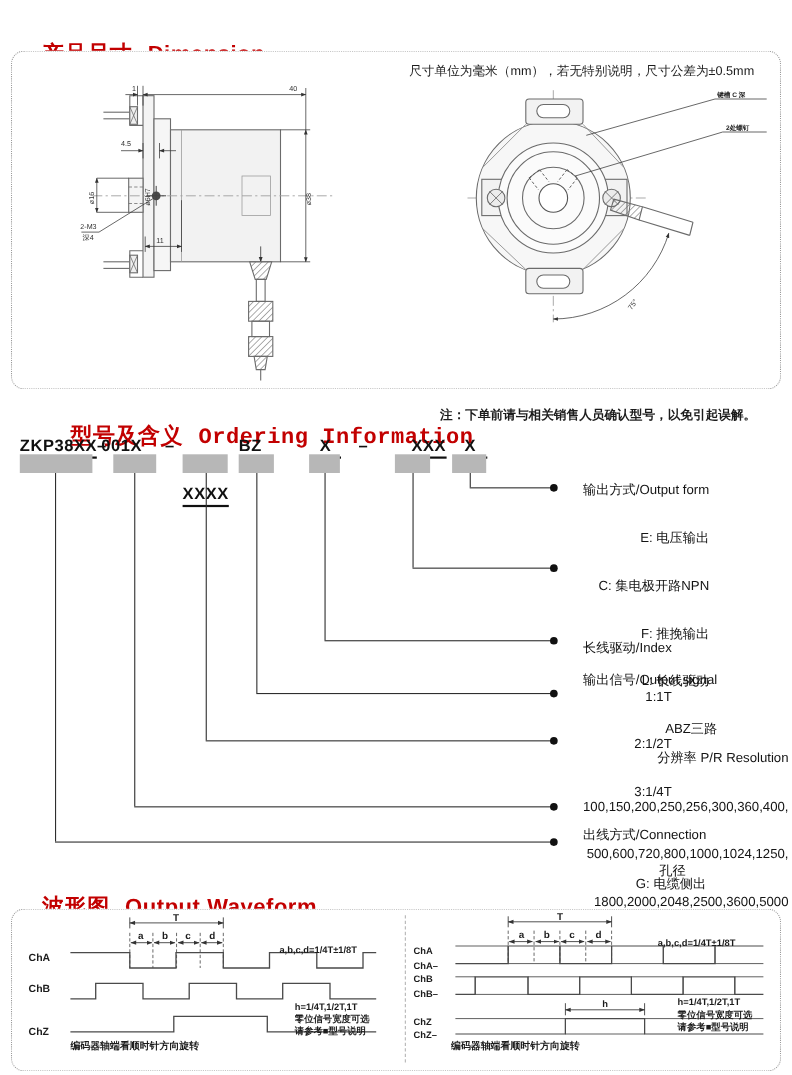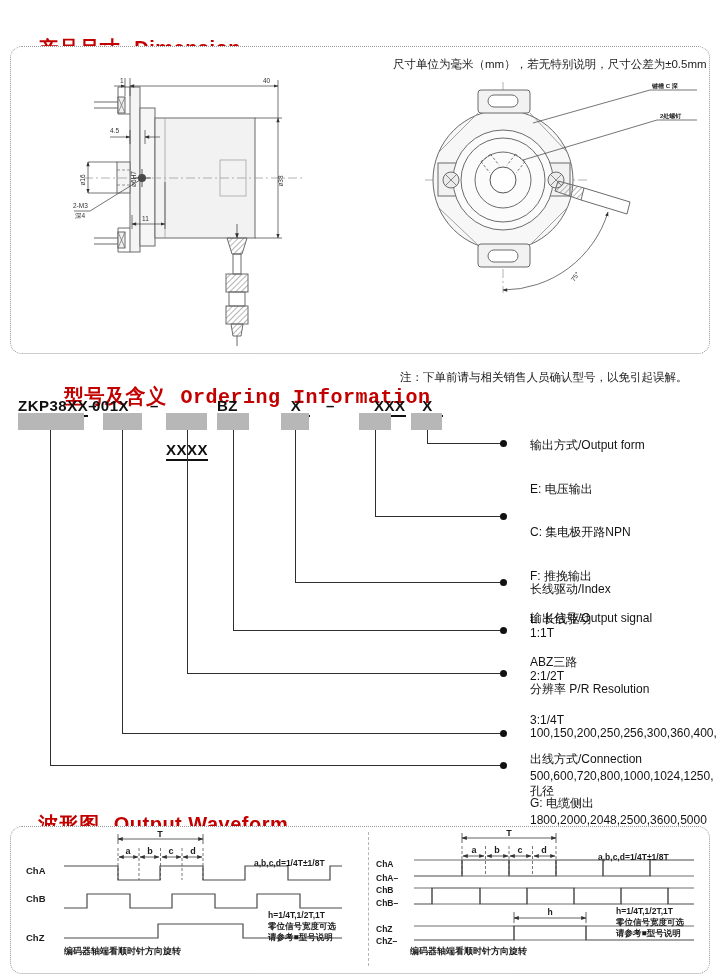--- a/index.html
+++ b/index.html
@@ -1,29 +1,29 @@
 <!DOCTYPE html>
 <html><head>
 <meta charset="utf-8">
 <style>
   html,body{margin:0;padding:0;background:#fff;}
   #page{position:relative;width:720px;height:977px;background:#ffffff;
         font-family:"Liberation Sans",sans-serif;overflow:hidden;}
   .h-title{position:absolute;font-weight:bold;color:#c20000;font-size:20px;letter-spacing:.5px;white-space:pre;}
   .h-title .en{margin-left:14px;}
   .dotbox{position:absolute;border:1.5px dotted #9a9a9a;border-radius:12px;background:#fff;}
-  .note{position:absolute;font-size:11.5px;color:#1c1c1c;font-weight:normal;white-space:pre;}
+  .note{position:absolute;font-size:11.5px;color:#1c1c1c;font-weight:bold;white-space:pre;}
   .model-seg{position:absolute;top:397px;font-weight:bold;font-size:15px;color:#101010;letter-spacing:.5px;white-space:pre;}
   .u{border-bottom:2px solid #101010;padding-bottom:1px;text-align:right;}
   .ub{display:inline-block;text-align:center;border-bottom:2px solid #101010;padding-bottom:1px;}
   .gbox{position:absolute;top:413px;height:17px;background:#b7b7b7;}
   .vline{position:absolute;width:1px;background:#2e2e2e;}
   .hline{position:absolute;height:1px;background:#2e2e2e;}
   .bullet{position:absolute;width:7px;height:7px;border-radius:50%;background:#111;}
-  .og{position:absolute;left:530px;font-size:12px;line-height:14.5px;color:#141414;white-space:pre;}
+  .og{position:absolute;left:530px;font-size:12px;line-height:14.5px;color:#141414;white-space:pre;text-align:right;}
   .wm{position:absolute;left:316px;top:477px;font-family:"DejaVu Sans Mono",monospace;
       font-size:17px;letter-spacing:2px;color:#83a7c9;}
   .divider{position:absolute;width:0;border-left:1px dashed #b5b5b5;}
   svg{position:absolute;overflow:visible;}
   svg text{font-family:"Liberation Sans",sans-serif;fill:#1c1c1c;}
   .wave-label{font-size:9.5px;font-weight:bold;}
   .wave-label-sm{font-size:8.5px;font-weight:bold;}
   .dim-txt{font-size:6.5px;fill:#333;}
   .formula{font-size:8.5px;font-weight:bold;}
   .wnote{font-size:8.5px;font-weight:bold;}
@@ -33,21 +33,21 @@
 <body>
 
 <div id="page">
 
   <div class="h-title" style="left:14px;top:12px;">
     <span>产品尺寸</span><span class="en">Dimension</span>
   </div>
 
   <div class="dotbox" style="left:10px;top:46px;width:698px;height:306px;"></div>
 
-  <div class="note" style="left:393px;top:57px;font-weight:normal;">尺寸单位为毫米（mm），若无特别说明，尺寸公差为±0.5mm</div>
+  <div class="note" style="left:372px;top:57px;font-weight:normal;">尺寸单位为毫米（mm），若无特别说明，尺寸公差为±0.5mm</div>
 
   <svg style="left:70px;top:72px;" width="250" height="278" viewBox="0 0 250 278">
     <defs>
       <marker id="m1e" markerWidth="7" markerHeight="6" refX="6" refY="3" orient="auto">
           <path d="M0,0.6 L6.5,3 L0,5.4 Z" fill="#333"></path>
         </marker>
       <marker id="m1s" markerWidth="7" markerHeight="6" refX="0.5" refY="3" orient="auto">
           <path d="M6.5,0.6 L0,3 L6.5,5.4 Z" fill="#333"></path>
         </marker>
       <pattern id="h1" width="4" height="4" patternUnits="userSpaceOnUse" patternTransform="rotate(45)">

